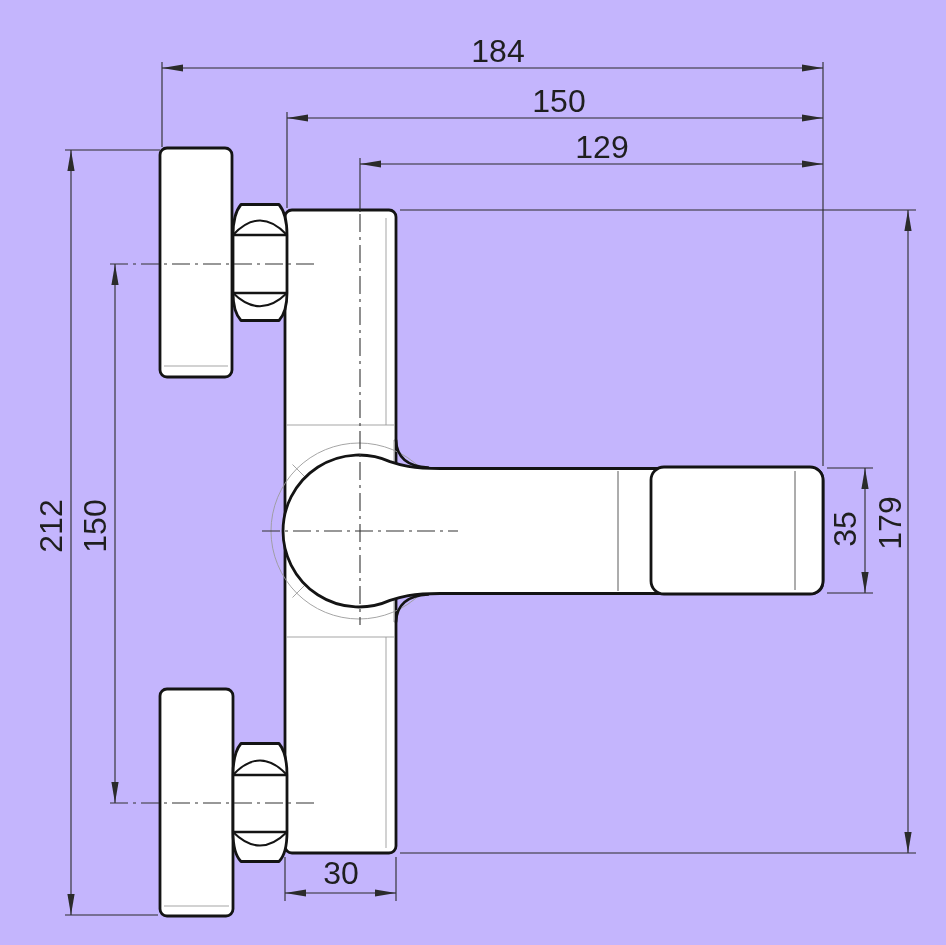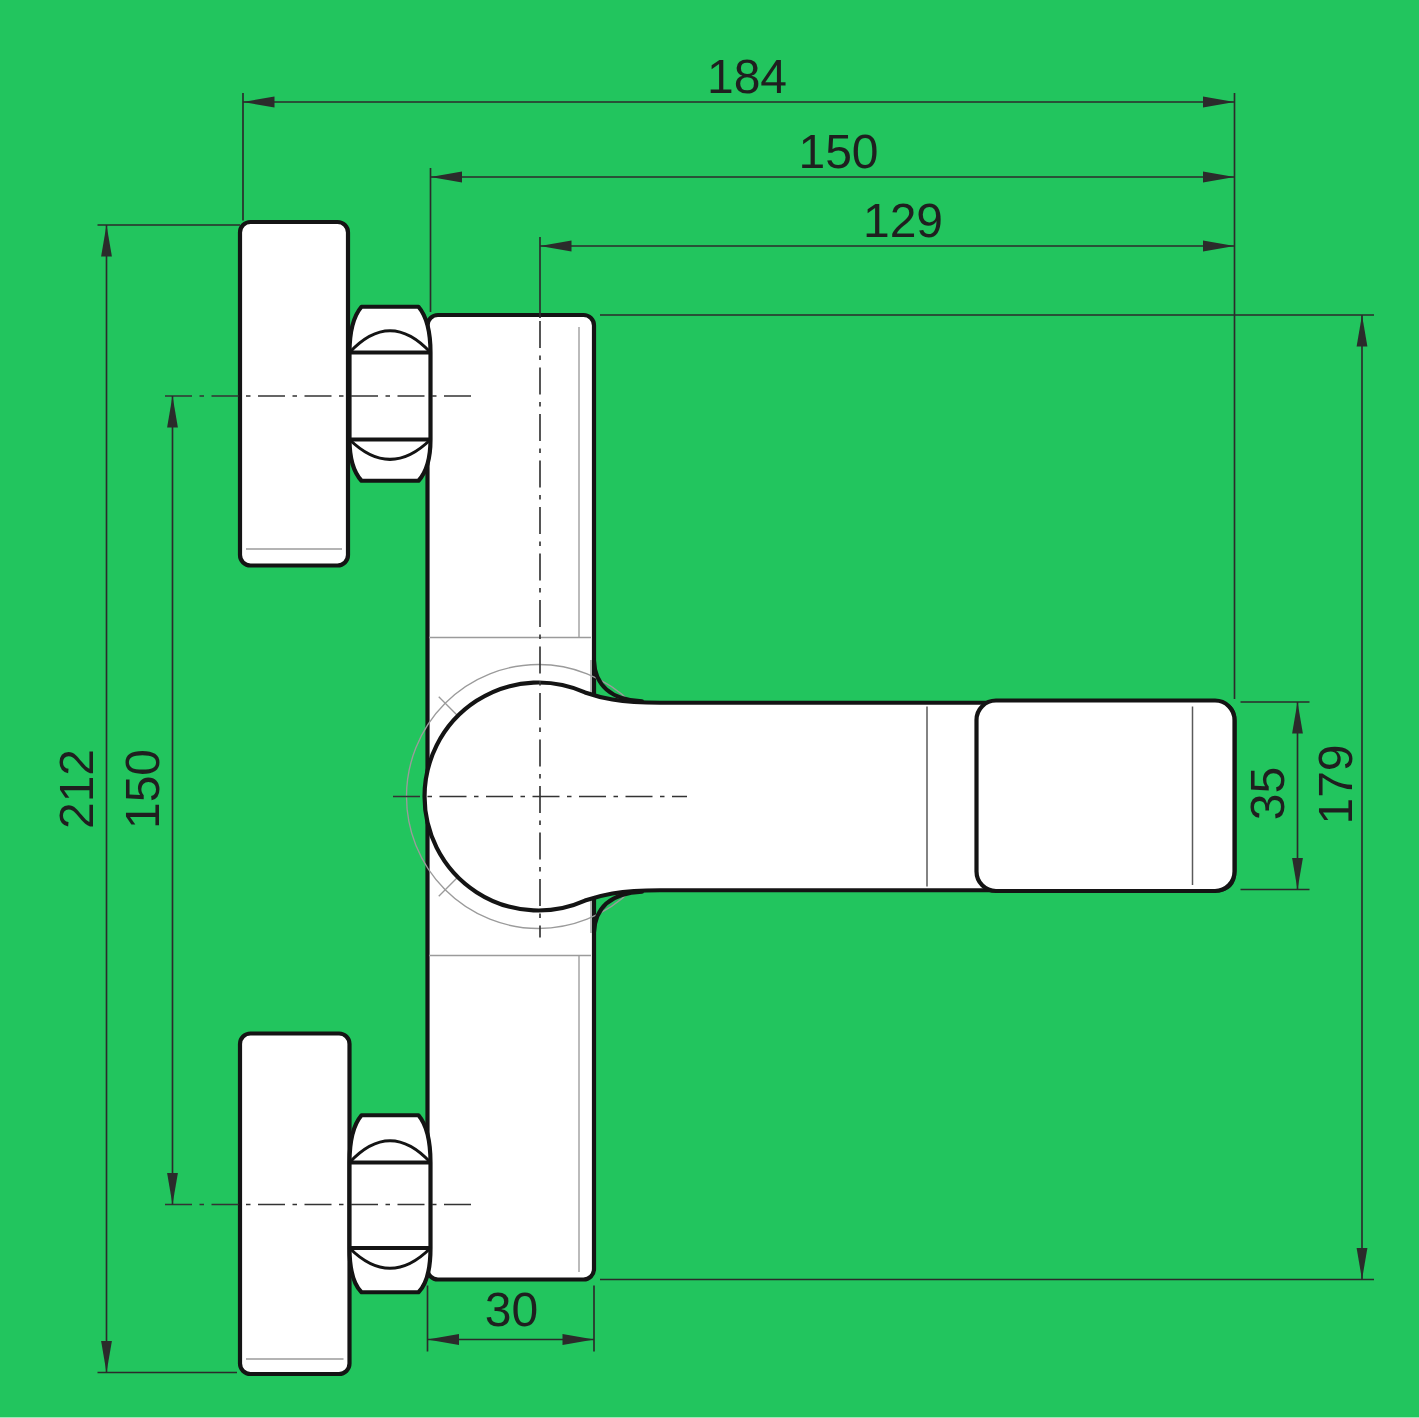--- a/index.html
+++ b/index.html
@@ -7,21 +7,21 @@
     padding: 0;
     background: #ffffff;
     width: 946px;
     height: 945px;
     overflow: hidden;
   }
   .stage {
     position: relative;
     width: 946px;
     height: 945px;
-    background: #22c55e;
+    background: #c4b5fd;
   }
   svg { display: block; }
   .outline   { fill: #ffffff; stroke: #141414; stroke-width: 2.8; stroke-linejoin: round; }
   .outline-nf{ fill: none;    stroke: #141414; stroke-width: 2.6; stroke-linecap: round; }
   .heavy     { fill: none;    stroke: #141414; stroke-width: 2.6; }
   .medium    { fill: none;    stroke: #141414; stroke-width: 2.0; }
   .thin      { fill: none;    stroke: #9b9b9b; stroke-width: 0.9; }
   .thin-dark { fill: none;    stroke: #5a5a5a; stroke-width: 1.0; }
   .dim       { fill: none;    stroke: #2b2b2b; stroke-width: 1.1; }
   .centerline{ fill: none;    stroke: #333333; stroke-width: 1.1; stroke-dasharray: 18 5 3 5; }

